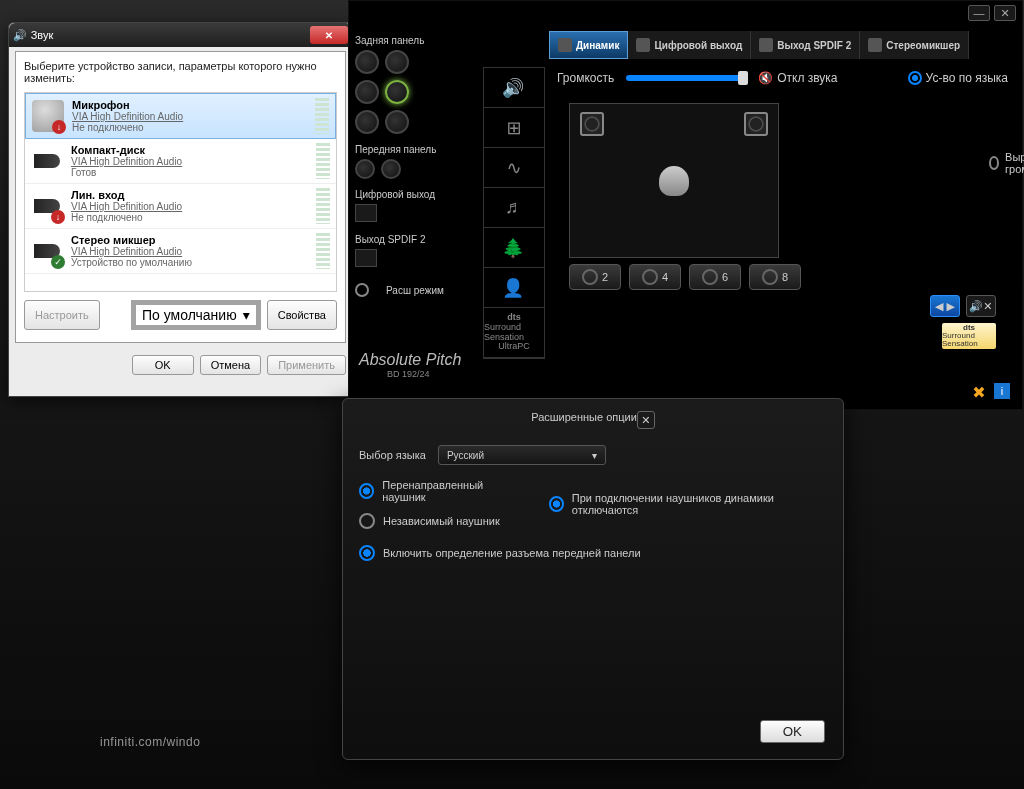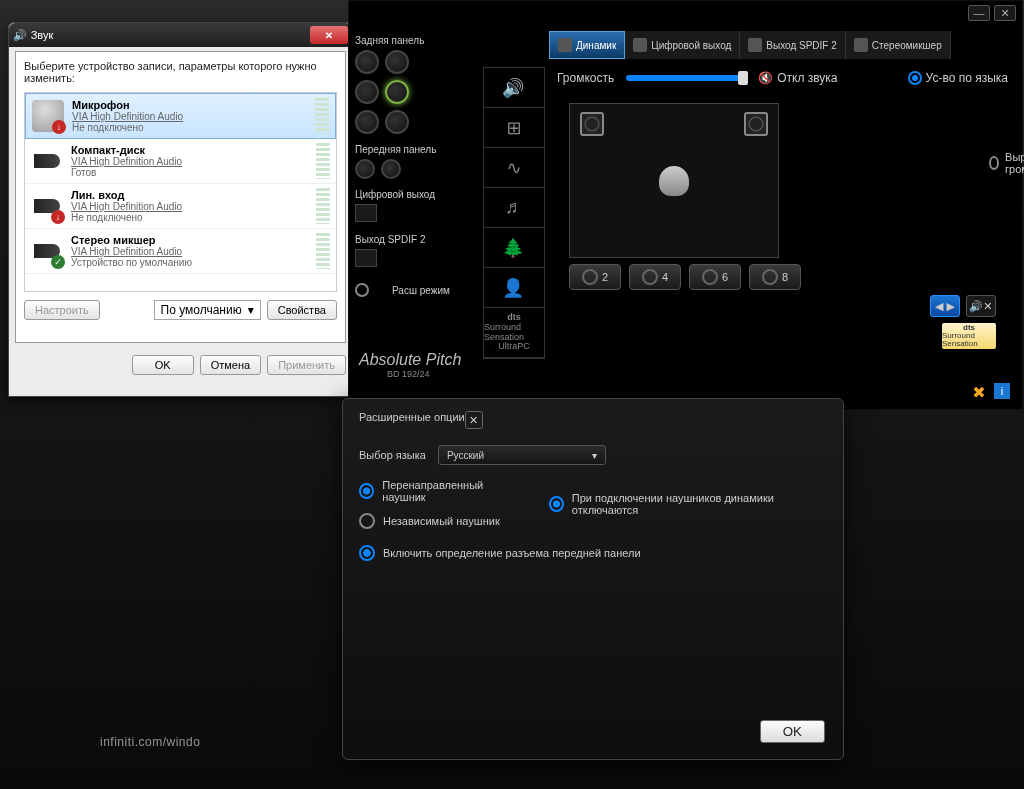--- a/index.html
+++ b/index.html
@@ -26,46 +26,46 @@
 .dev-cable { display: flex; align-items: center; justify-content: center; }
 .dev-cable::before { content: ""; width: 26px; height: 14px; border-radius: 0 10px 10px 0; background: linear-gradient(90deg, #222, #444); }
 .dev-info { flex: 1; }
 .dev-name { font-weight: bold; }
 .dev-sub { color: #666; font-size: 10px; text-decoration: underline; }
 .dev-status { color: #666; font-size: 10px; }
 .level-bar { width: 14px; height: 36px; background: repeating-linear-gradient(180deg, #cde4d1 0 3px, transparent 3px 5px); flex-shrink: 0; }
 .win-row { display: flex; gap: 6px; margin-top: 8px; }
 .win-btn { padding: 3px 10px; border: 1px solid #999; background: linear-gradient(180deg, #fdfdfd, #e4e4e4); font-size: 11px; border-radius: 3px; cursor: pointer; }
 .win-btn.disabled { color: #999; }
-.select-default { padding: 2px 6px; border: 1px solid #a3a3a3; background: #fff; font-size: 12px; display: flex; align-items: center; gap: 6px; }
+.select-default { padding: 2px 6px; border: 5px solid #a3a3a3; background: #fff; font-size: 14px; display: flex; align-items: center; gap: 6px; }
 .win-footer { display: flex; justify-content: flex-end; gap: 6px; padding: 6px; }
 
 
 .audio-panel { position: absolute; left: 348px; top: 0; width: 675px; height: 410px; background: #000; border: 1px solid #111; }
 .ap-title-controls { position: absolute; right: 6px; top: 4px; display: flex; gap: 4px; }
 .ap-ctrl-btn { width: 22px; height: 16px; border: 1px solid #555; background: #1a1a1a; color: #aaa; display: flex; align-items: center; justify-content: center; font-size: 11px; border-radius: 2px; }
 .ap-left { position: absolute; left: 0; top: 26px; width: 130px; padding: 4px 6px; color: #ccc; font-size: 10px; }
 .jack-label { margin: 4px 0; }
 .jack-grid { display: grid; grid-template-columns: repeat(2, 24px); gap: 6px; margin-bottom: 10px; }
 .jack { width: 24px; height: 24px; border-radius: 50%; border: 2px solid #444; background: radial-gradient(circle at 40% 40%, #333, #111); }
 .jack.lime { border-color: #7cb342; box-shadow: 0 0 6px #7cb342; }
 .jack-sm { width: 20px; height: 20px; }
 .digital-port { width: 22px; height: 18px; background: #1a1a1a; border: 1px solid #444; display: inline-block; }
-.ap-check { display: flex; align-items: center; gap: 23px; margin-top: 14px; }
+.ap-check { display: flex; align-items: center; gap: 17px; margin-top: 14px; }
 .ap-check .circ { width: 14px; height: 14px; border-radius: 50%; border: 2px solid #888; }
 .absolute-pitch { position: absolute; left: 10px; top: 350px; color: #bbb; font-family: serif; font-style: italic; font-size: 16px; }
 .absolute-sub { font-size: 9px; color: #888; font-style: normal; margin-left: 28px; }
 
 .ap-mid-icons { position: absolute; left: 134px; top: 66px; width: 62px; display: flex; flex-direction: column; border: 1px solid #333; }
 .mid-icon { height: 40px; border-bottom: 1px solid #333; color: #888; display: flex; align-items: center; justify-content: center; font-size: 18px; }
 .mid-icon.dts { height: 50px; font-size: 9px; flex-direction: column; line-height: 1.1; }
 
 .ap-right { position: absolute; left: 200px; top: 30px; right: 6px; }
 .ap-tabs { display: flex; height: 28px; font-size: 10px; color: #ccc; }
-.ap-tab { display: flex; align-items: center; gap: 4px; padding: 0 8px; border-right: 1px solid #333; background: #1a1a1a; cursor: pointer; }
+.ap-tab { display: flex; align-items: center; gap: 4px; padding: 0 8px; border-right: 1px solid #333; background: #1a1a1a; cursor: pointer; font-weight: bold; }
 .ap-tab.active { background: linear-gradient(180deg, #2a6fb0, #0d3a66); color: #fff; border: 1px solid #5aa0d8; }
 .ap-tab-icon { width: 14px; height: 14px; background: #555; border-radius: 2px; }
 
 .volume-row { display: flex; align-items: center; gap: 12px; padding: 12px 8px; font-size: 12px; color: #ccc; }
 .vol-slider { flex: 0 0 120px; height: 6px; background: linear-gradient(90deg, #0a84ff, #0a84ff); border-radius: 3px; position: relative; }
 .vol-slider::after { content: ""; position: absolute; right: -2px; top: -4px; width: 10px; height: 14px; background: #ddd; border-radius: 2px; }
 .mute-btn { display: flex; align-items: center; gap: 4px; cursor: pointer; }
 .radio-default { display: flex; align-items: center; gap: 4px; margin-left: auto; cursor: pointer; }
 .radio-default .r { width: 14px; height: 14px; border-radius: 50%; border: 2px solid #0a84ff; background: radial-gradient(circle, #0a84ff 40%, transparent 44%); }
 
@@ -85,21 +85,21 @@
 .tb-btn { width: 30px; height: 22px; border: 1px solid #555; background: #1a1a1a; border-radius: 3px; color: #ccc; display: flex; align-items: center; justify-content: center; font-size: 11px; }
 .tb-btn.blue { background: linear-gradient(180deg, #1976d2, #0d47a1); border-color: #2b90ff; }
 .dts-logo { width: 54px; height: 26px; background: linear-gradient(180deg, #fff4cc, #f5d76e); border-radius: 2px; color: #333; font-size: 8px; display: flex; flex-direction: column; align-items: center; justify-content: center; line-height: 1; }
 
 .ap-footer { position: absolute; right: 12px; bottom: 8px; display: flex; gap: 6px; }
 .ap-footer .wrench { width: 18px; height: 18px; color: #f5a623; display: flex; align-items: center; justify-content: center; }
 .ap-footer .info { width: 16px; height: 16px; background: #1976d2; color: #fff; display: flex; align-items: center; justify-content: center; font-size: 11px; }
 
 
 .adv-dialog { position: absolute; left: 342px; top: 398px; width: 502px; height: 362px; background: linear-gradient(180deg, #1b1b1b, #0e0e0e); border: 1px solid #444; border-radius: 6px; color: #ccc; font-size: 11px; padding: 12px 16px; box-shadow: 0 6px 24px rgba(0,0,0,0.8); }
-.adv-title-row { display: flex; justify-content: flex-start; margin-bottom: 16px; }
+.adv-title-row { display: flex; justify-content: center; margin-bottom: 16px; }
 .adv-close { width: 18px; height: 18px; border: 1px solid #666; border-radius: 3px; color: #ccc; display: flex; align-items: center; justify-content: center; cursor: pointer; }
 .adv-row { display: flex; align-items: center; gap: 12px; margin-bottom: 14px; }
 .adv-select { width: 168px; height: 20px; background: linear-gradient(180deg, #2a2a2a, #151515); border: 1px solid #555; border-radius: 3px; padding: 0 8px; display: flex; align-items: center; justify-content: space-between; font-size: 10px; cursor: pointer; }
 .adv-opt { display: flex; align-items: center; gap: 8px; cursor: pointer; }
 .adv-opt .r { width: 16px; height: 16px; border-radius: 50%; border: 2px solid #0a84ff; }
 .adv-opt .r.on { background: radial-gradient(circle, #0a84ff 42%, transparent 46%); }
 .adv-opt .r.off { border-color: #888; }
 .adv-opts-grid { display: flex; gap: 28px; margin-bottom: 10px; }
 .adv-ok { position: absolute; right: 18px; bottom: 16px; padding: 3px 22px; background: linear-gradient(180deg, #fdfdfd, #dcdcdc); border: 1px solid #666; border-radius: 3px; color: #222; cursor: pointer; }
 

